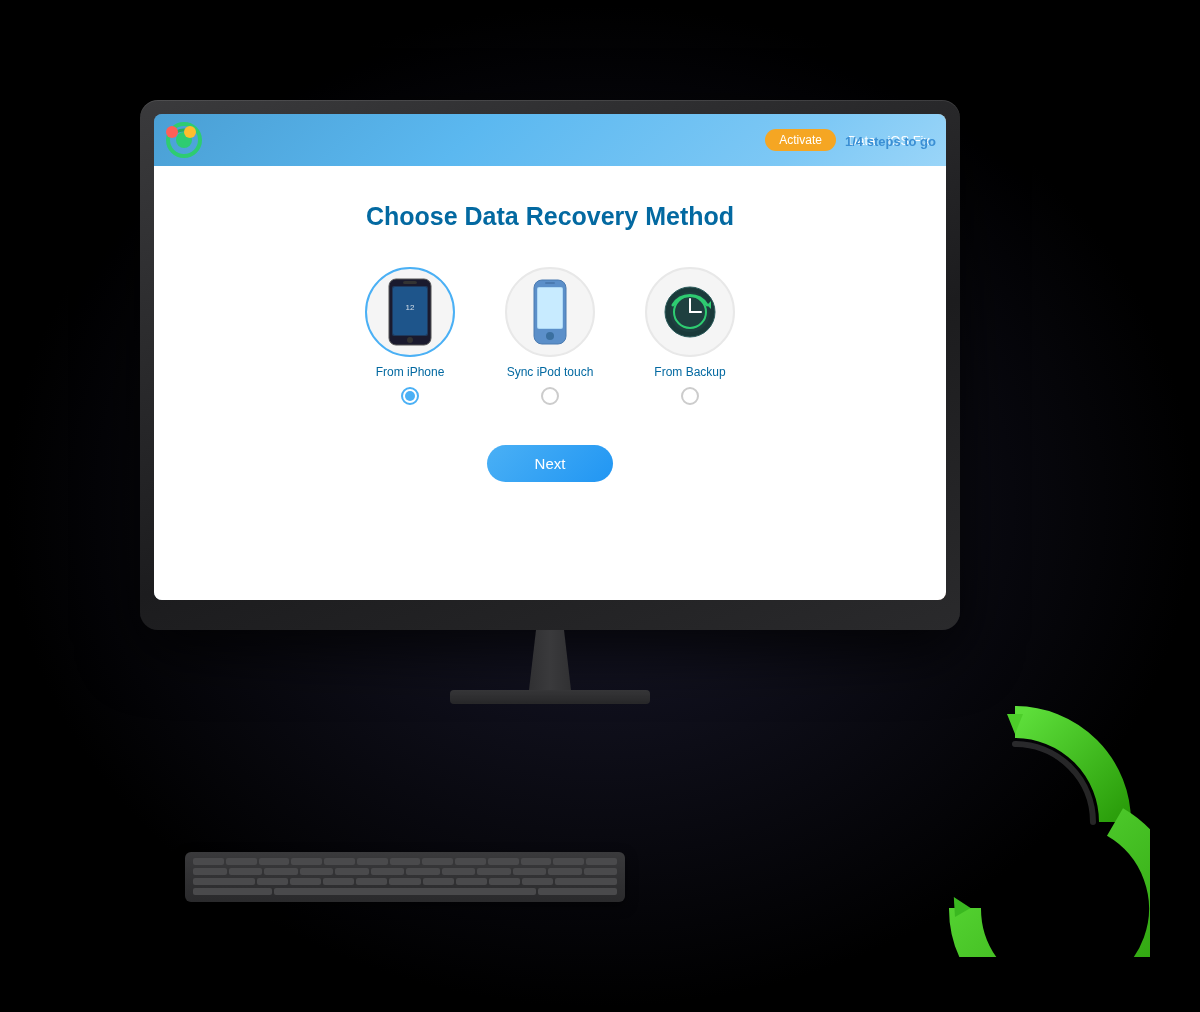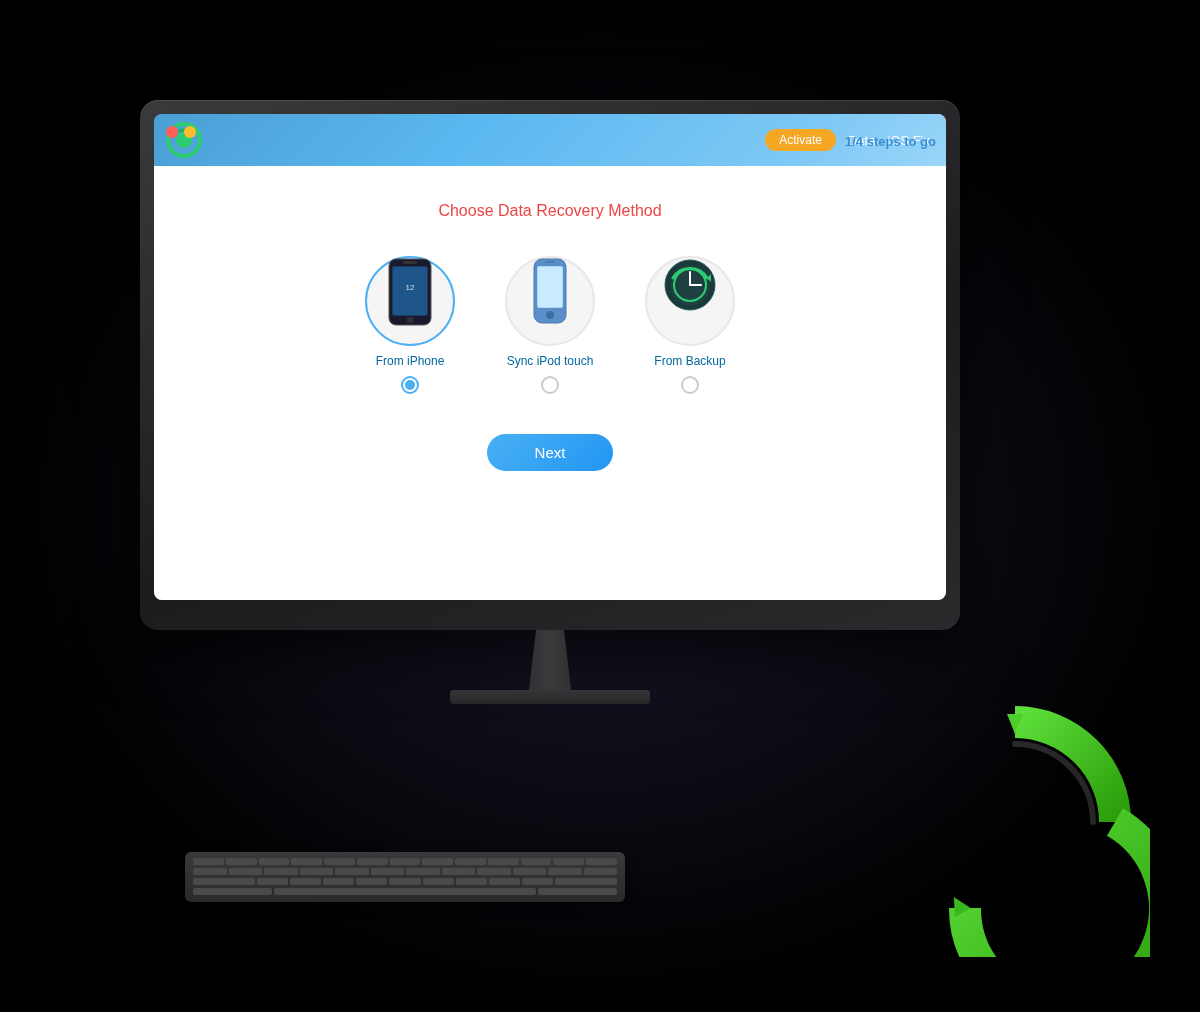--- a/index.html
+++ b/index.html
@@ -127,23 +127,23 @@
     .app-content {
       flex: 1;
       background: white;
       display: flex;
       flex-direction: column;
       align-items: center;
       padding: 36px 20px 30px;
     }
 
     .page-title {
-      font-size: 16px;
-      color: #ef4444;
-      font-weight: 400;
+      font-size: 25px;
+      color: #0369a1;
+      font-weight: 700;
       margin-bottom: 36px;
     }
 
     .method-grid {
       display: flex;
       gap: 30px;
       margin-bottom: 30px;
       align-items: flex-start;
     }
 
@@ -155,21 +155,21 @@
       cursor: pointer;
       width: 110px;
     }
 
     .method-icon-wrap {
       width: 90px;
       height: 90px;
       border-radius: 50%;
       background: #f5f5f5;
       display: flex;
-      align-items: flex-start;
+      align-items: center;
       justify-content: center;
       border: 2px solid #e8e8e8;
     }
 
     .method-icon-wrap.selected {
       border-color: #4ab0f5;
     }
 
     .method-label {
       font-size: 12px;

